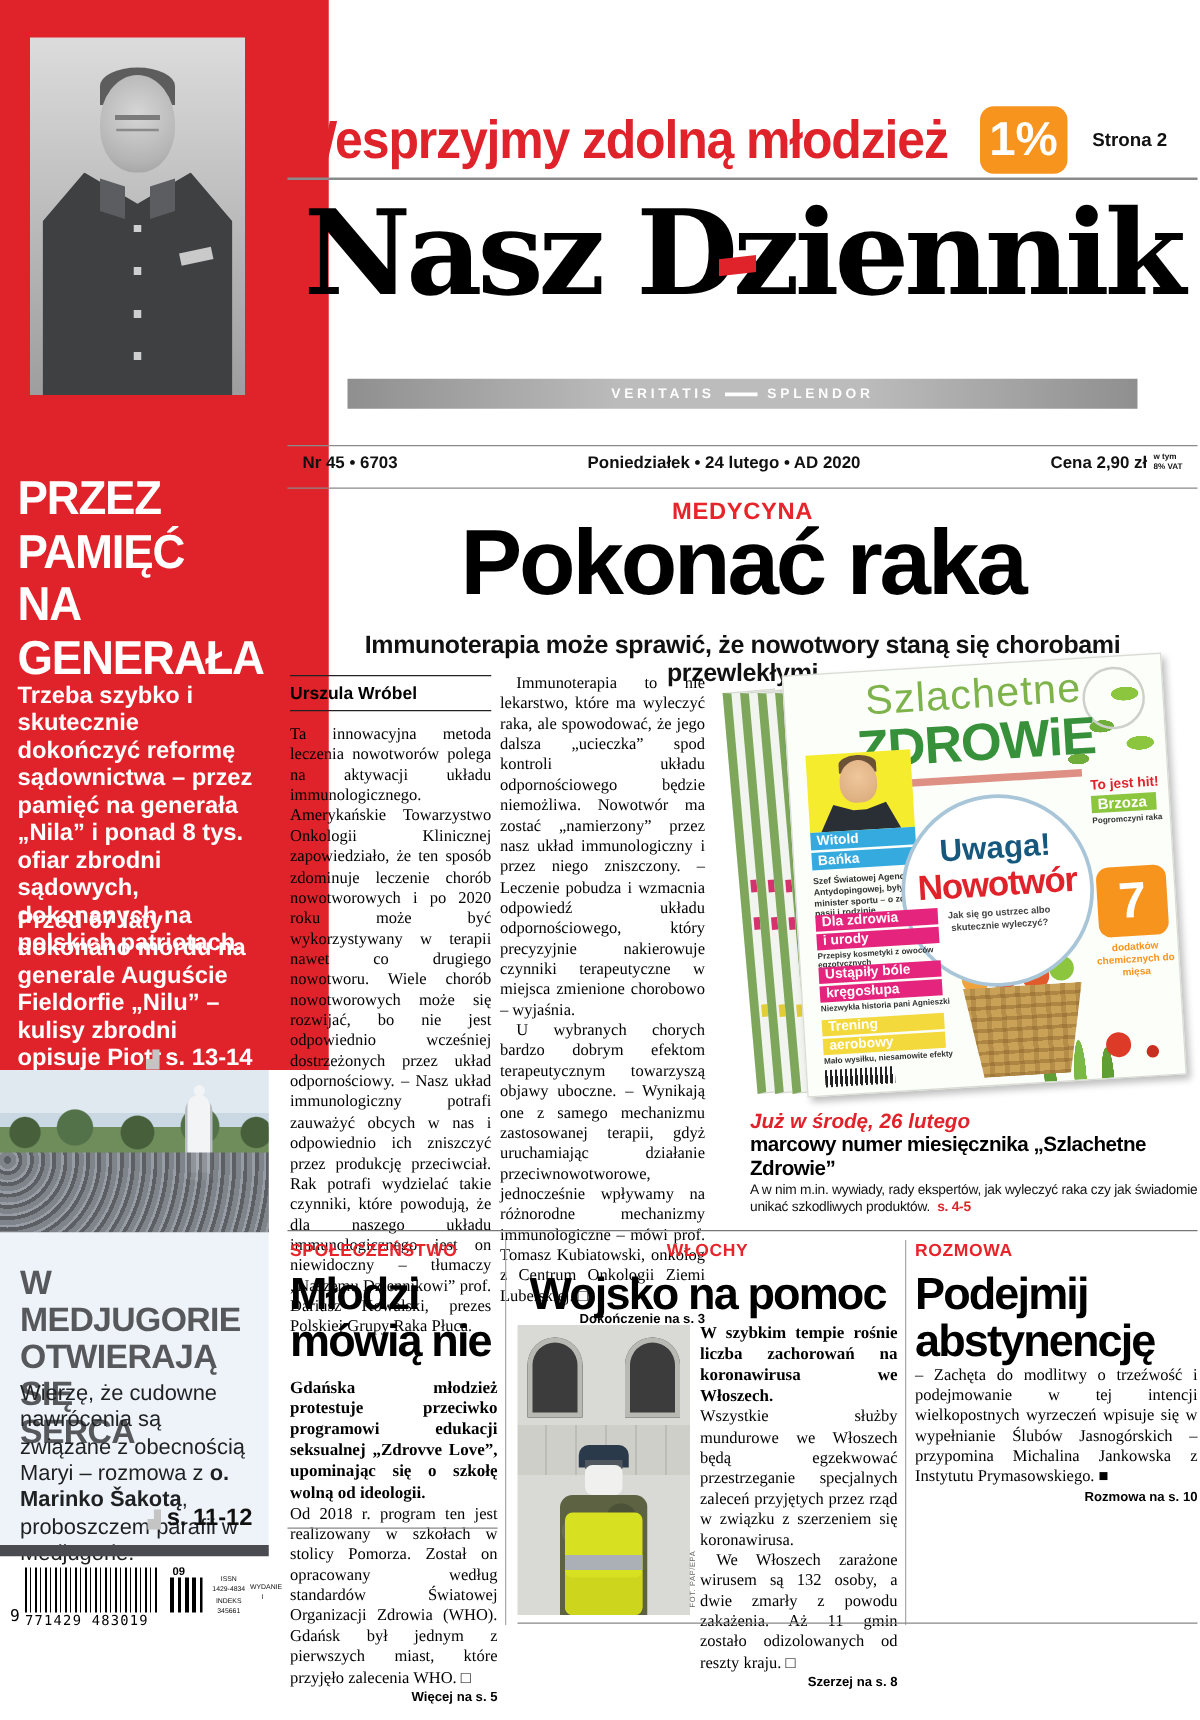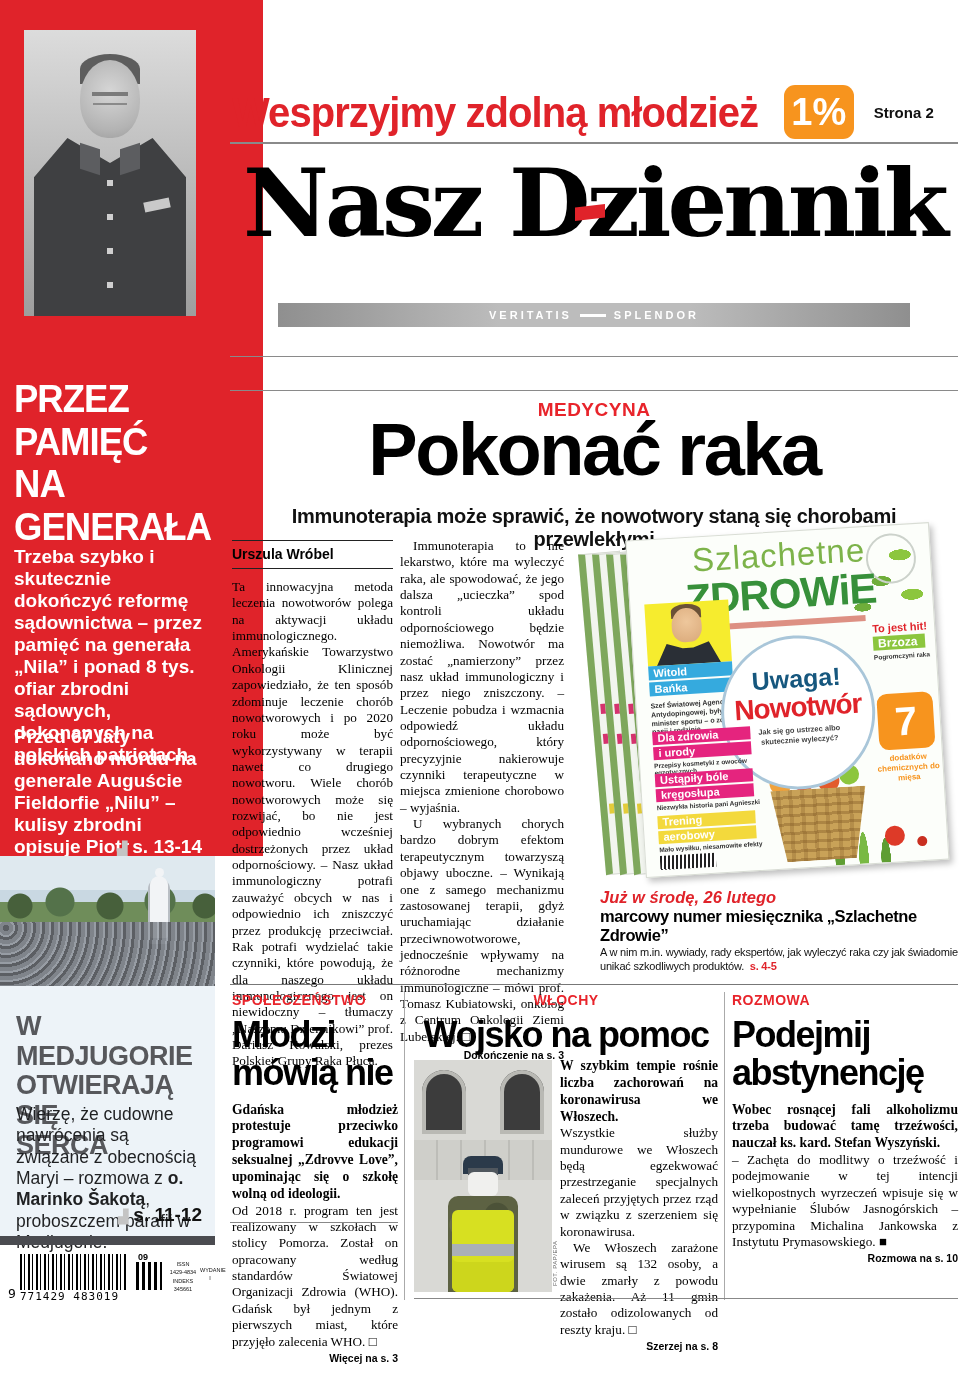--- a/index.html
+++ b/index.html
@@ -268,20 +268,31 @@
 
   <div class="abs" id="masthead">Nasz Dziennik</div>
   <div class="abs" id="mast-flag"></div>
   <div class="abs" id="ribbon">
     <span>VERITATIS</span>
     <span class="ribbon-div"></span>
     <span>SPLENDOR</span>
   </div>
 
   <div class="abs" id="dl-rule-top"></div>
+  <div class="abs" id="dl-row">
+    <span>Nr 45 • 6703</span>
+    <span>Poniedziałek  •  24 lutego  •  AD 2020</span>
+    <span id="dl-price">
+      <span>Cena 2,90 zł</span>
+      <span id="dl-vat">
+        <div>w tym</div>
+        <div>8% VAT</div>
+      </span>
+    </span>
+  </div>
   <div class="abs" id="dl-rule-bot"></div>
 
   <div class="abs" id="kicker-med">MEDYCYNA</div>
   <div class="abs" id="headline-main">Pokonać raka</div>
   <div class="abs" id="subtitle-main">Immunoterapia może sprawić, że nowotwory staną się chorobami przewlekłymi</div>
 
   <div class="abs" id="col1">
     <div class="byline-box">Urszula Wróbel</div>
     <div class="bodytext just">Ta innowacyjna metoda leczenia nowotworów polega na aktywacji układu immunologicznego. Amerykańskie Towarzystwo Onkologii Klinicznej zapowiedziało, że ten sposób zdominuje leczenie chorób nowotworowych i po 2020 roku może być wykorzystywany w terapii nawet co drugiego nowotworu. Wiele chorób nowotworowych może się rozwijać, bo nie jest odpowiednio wcześniej dostrzeżonych przez układ odpornościowy. – Nasz układ immunologiczny potrafi zauważyć obcych w nas i odpowiednio ich zniszczyć przez produkcję przeciwciał. Rak potrafi wydzielać takie czynniki, które powodują, że dla naszego układu immunologicznego jest on niewidoczny – tłumaczy „Naszemu Dziennikowi” prof. Dariusz Kowalski, prezes Polskiej Grupy Raka Płuca.</div>
   </div>
@@ -373,21 +384,21 @@
   </div>
 
   <div class="abs" id="sec-rule"></div>
 
   <div class="abs" id="soc">
     <div class="kicker">SPOŁECZEŃSTWO</div>
     <div class="bot-headline pre">Młodzi
 mówią nie</div>
     <div class="lead">Gdańska młodzież protestuje przeciwko programowi edukacji seksualnej „Zdrovve Love”, upominając się o szkołę wolną od ideologii.</div>
     <div class="bodytext just">Od 2018 r. program ten jest realizowany w szkołach w stolicy Pomorza. Został on opracowany według standardów Światowej Organizacji Zdrowia (WHO). Gdańsk był jednym z pierwszych miast, które przyjęło zalecenia WHO. □</div>
-    <div class="more-ref">Więcej na s. 3</div>
+    <div class="more-ref">Więcej na s. 5</div>
   </div>
   <div class="abs" id="vr1"></div>
 
   <div class="abs" id="italy-head">
     <div class="kicker">WŁOCHY</div>
     <div class="bot-headline">Wojsko na pomoc</div>
   </div>
   <div class="abs" id="it-photo">
     <div class="it-arch" style="left:8px"></div>
     <div class="it-arch" style="left:86px"></div>
@@ -405,20 +416,19 @@
     <div class="bodytext just">Wszystkie służby mundurowe we Włoszech będą egzekwować przestrzeganie specjalnych zaleceń przyjętych przez rząd w związku z szerzeniem się koronawirusa.</div>
     <div class="bodytext just" style="text-indent:13px">We Włoszech zarażone wirusem są 132 osoby, a dwie zmarły z powodu zakażenia. Aż 11 gmin zostało odizolowanych od reszty kraju. □</div>
     <div class="more-ref">Szerzej na s. 8</div>
   </div>
   <div class="abs" id="vr2"></div>
 
   <div class="abs" id="talk">
     <div class="kicker">ROZMOWA</div>
     <div class="bot-headline pre">Podejmij
 abstynencję</div>
-    <div class="lead">Wobec rosnącej fali alkoholizmu trzeba budować tamę trzeźwości, nauczał ks. kard. Stefan Wyszyński.</div>
     <div class="bodytext just">– Zachęta do modlitwy o trzeźwość i podejmowanie w tej intencji wielkopostnych wyrzeczeń wpisuje się w wypełnianie Ślubów Jasnogórskich – przypomina Michalina Jankowska z Instytutu Prymasowskiego. ■</div>
     <div class="more-ref">Rozmowa na s. 10</div>
   </div>
 
   <div class="abs" id="soc-rule"></div>
   <div class="abs" id="bot-rule"></div>
 </div>
 
 </body></html>

